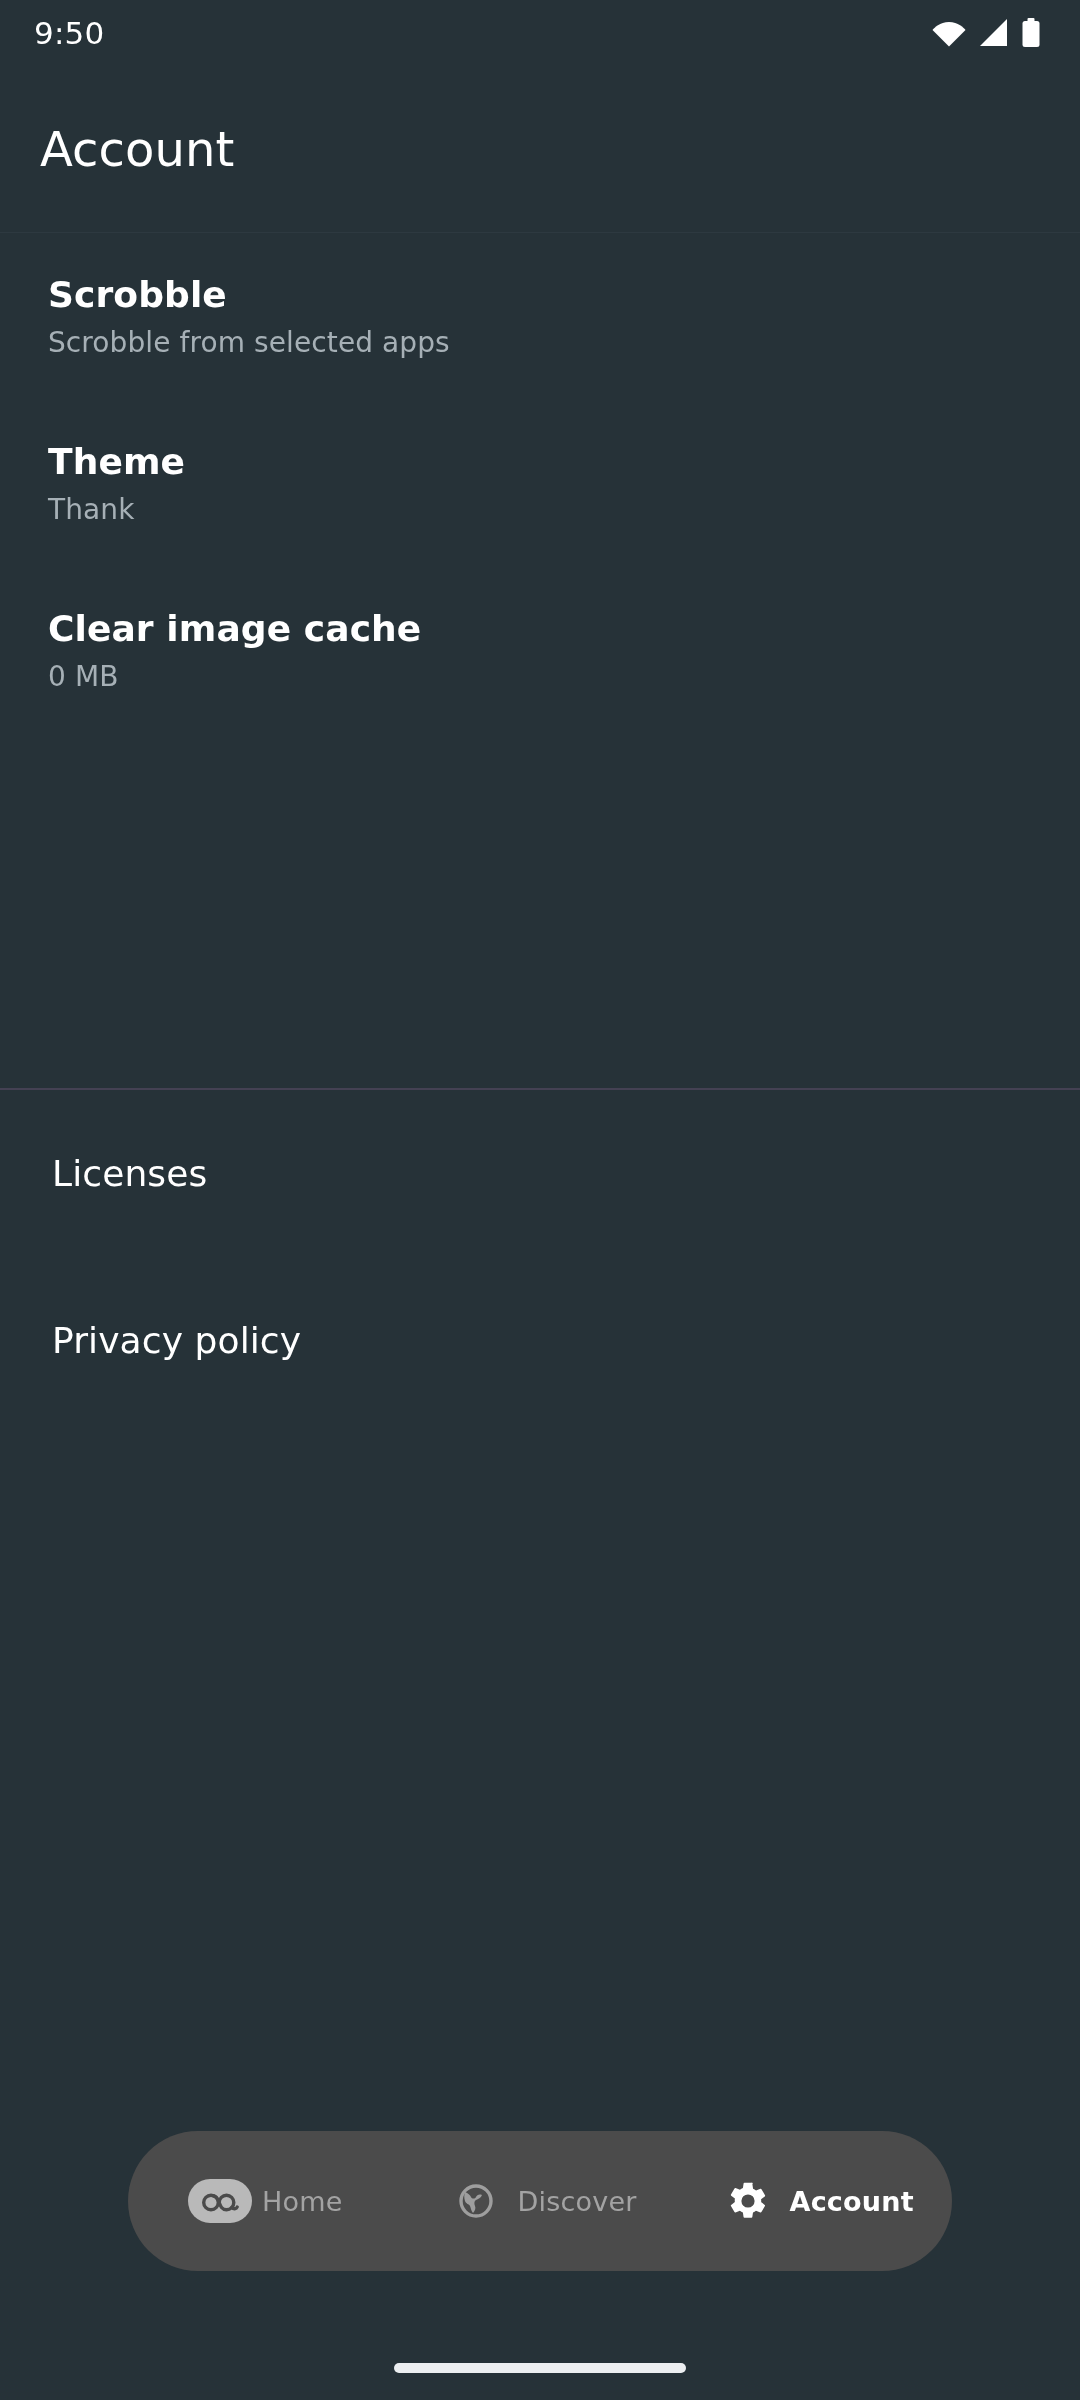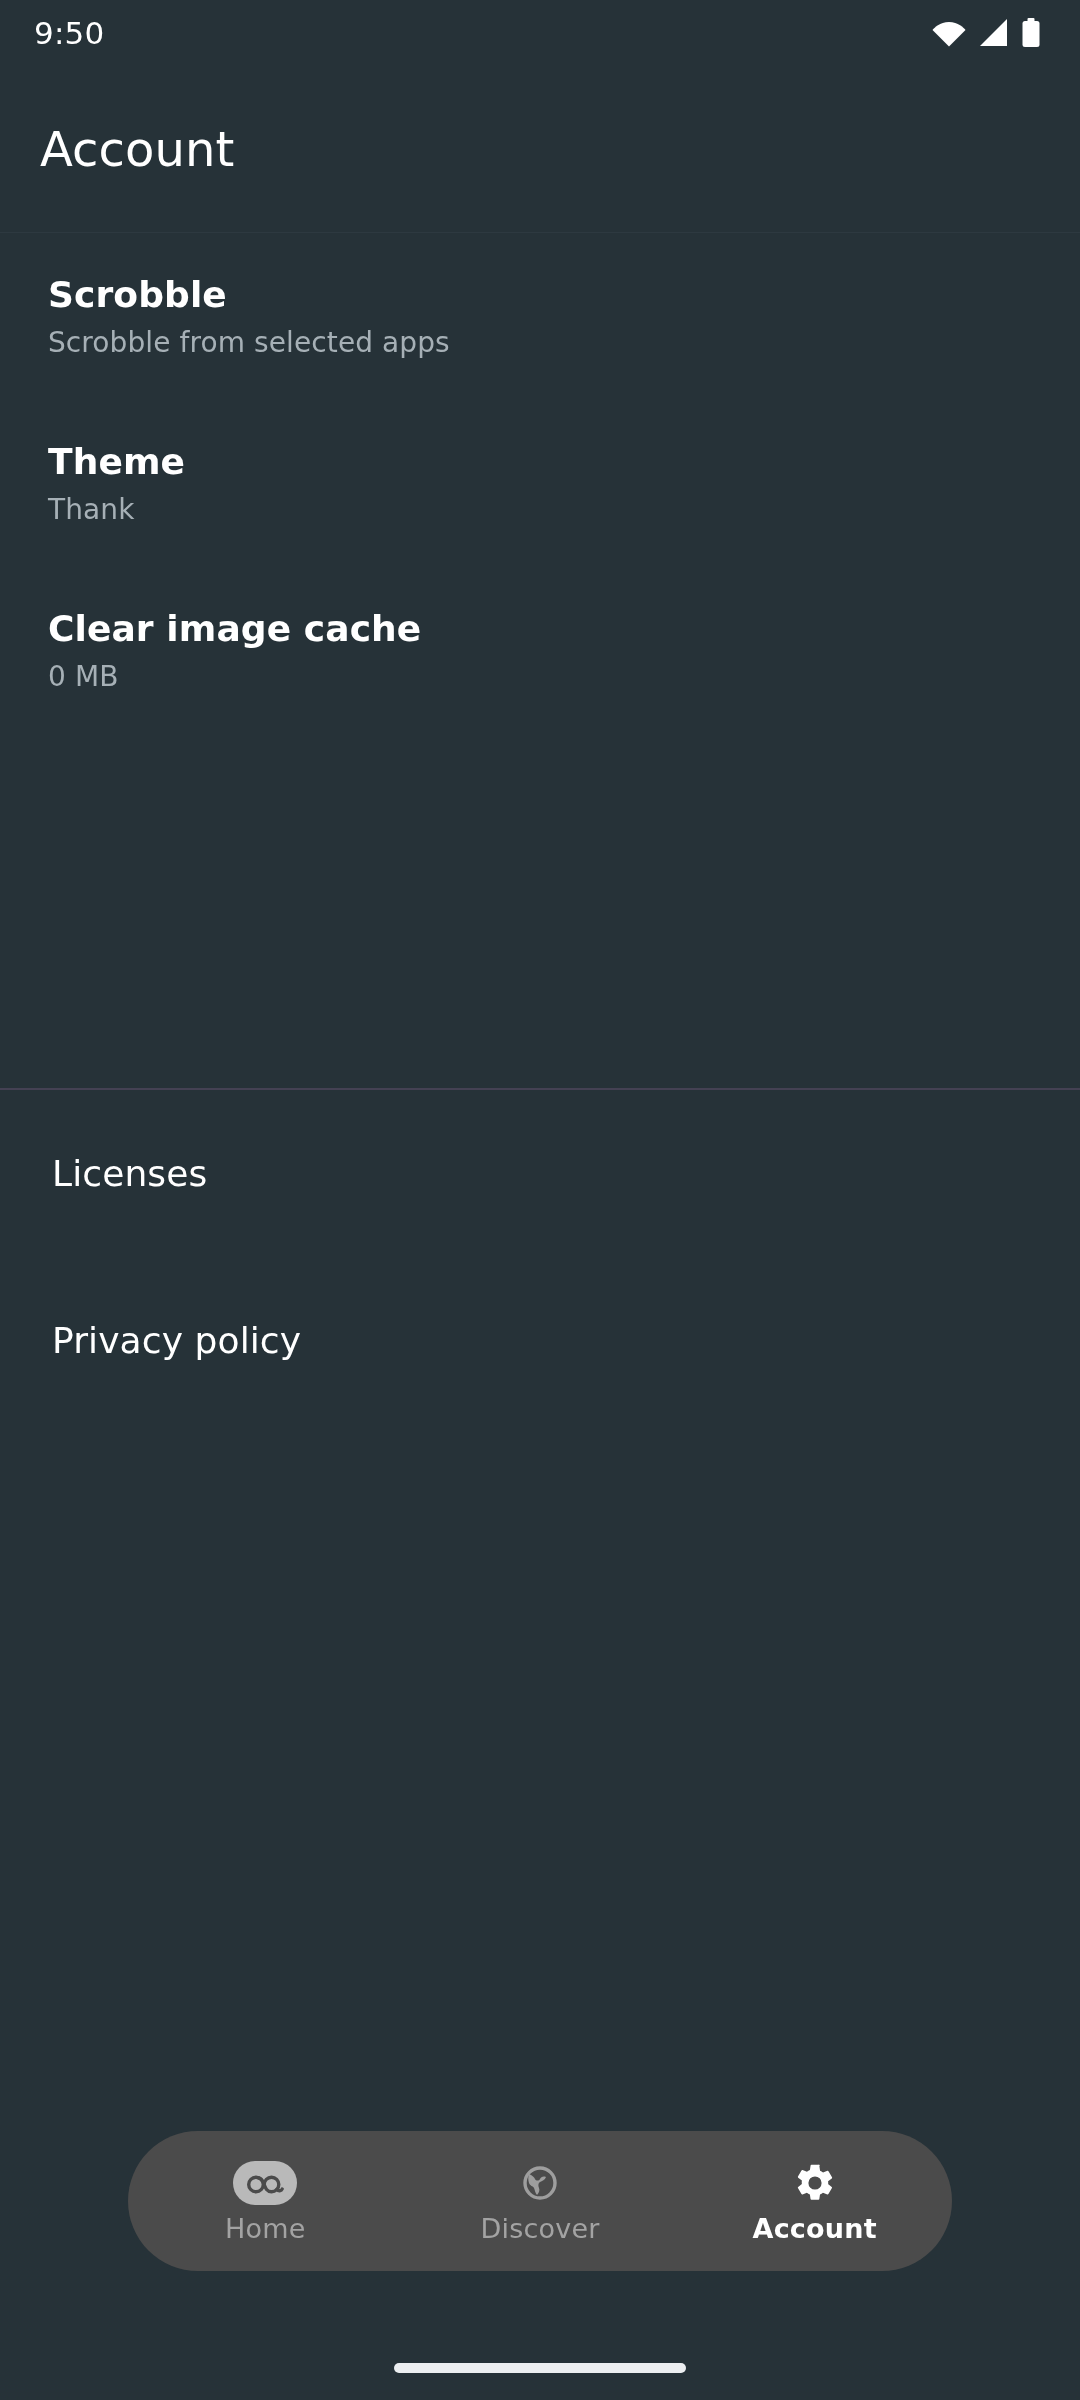--- a/index.html
+++ b/index.html
@@ -136,21 +136,21 @@
     height: 140px;
     background: #4b4b4b;
     border-radius: 70px;
     display: flex;
     align-items: center;
   }
   .nav-item {
     flex: 1;
     height: 100%;
     display: flex;
-    flex-direction: column;
+    flex-direction: row;
     align-items: center;
     justify-content: center;
     gap: 10px;
   }
   .nav-icon-wrap {
     width: 64px;
     height: 44px;
     border-radius: 22px;
     display: flex;
     align-items: center;

